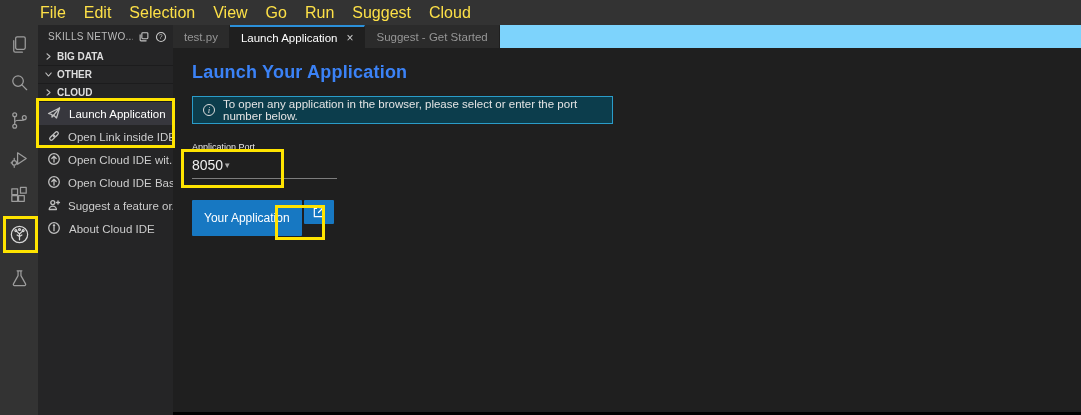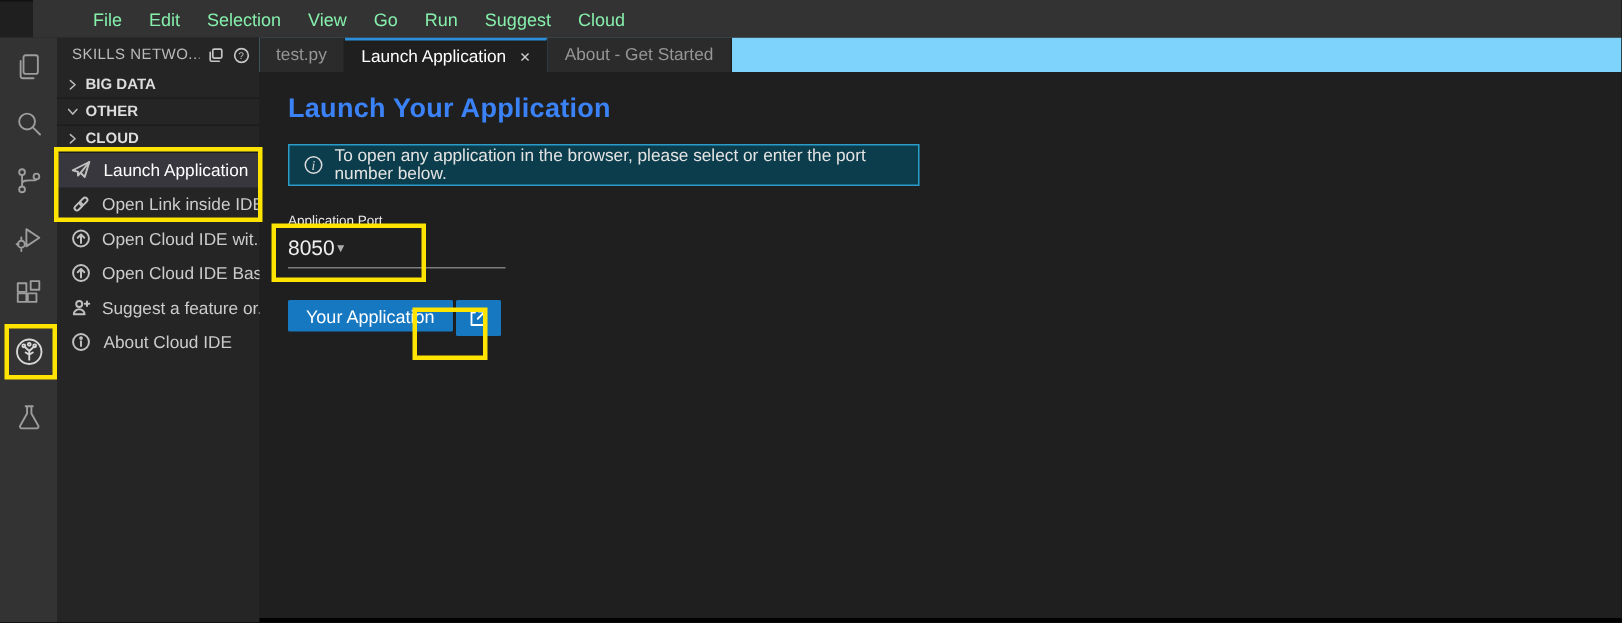--- a/index.html
+++ b/index.html
@@ -6,21 +6,21 @@
   body { background:#000; font-family:"Liberation Sans", sans-serif; }
   .screen {
     position:relative; width:1081px; height:415px; overflow:hidden;
     background:#1f1f1f; box-shadow: inset 0 -3px 0 #000, inset 0 1px 0 #111;
   }
 
   
   .menubar {
     position:absolute; left:0; top:0; right:0; height:25px;
     background:#333333; display:flex; align-items:center; padding-left:31px;
-    color:#86efac; font-size:12px; z-index:2;margin-left:22px;
+    color:#fde047; font-size:16px; z-index:2;
   }
   .menu-item { padding:3px 9px; cursor:default; }
 
   
   .activitybar {
     position:absolute; left:0; top:25px; bottom:0; width:38px;
     background:#333333; display:flex; flex-direction:column; align-items:center;
   }
   .ab-icon {
     width:38px; height:38px; display:flex; align-items:center; justify-content:center;
@@ -90,21 +90,21 @@
   .port-label { font-size:9px; color:#e8e8e8; margin-bottom:5px; }
   .port-select {
     display:flex; align-items:center; 
     border-bottom:1px solid #7d7d7d; padding-bottom:5px; cursor:pointer;
   }
   .port-value { font-size:14px; color:#eeeeee; }
   .caret { font-size:8px; color:#aaaaaa; margin-right:8px; }
 
   .btn-row { margin-top:21px; display:flex; gap:2px; }
   .btn-primary {
-    height:21px; padding:0 12px; background:var(--accent_blue,#1778c2); color:#ffffff;
+    height:36px; padding:0 12px; background:var(--accent_blue,#1778c2); color:#ffffff;
     border:none; font-size:12px; font-family:inherit; cursor:pointer; border-radius:1px;text-align:center;
   }
   .btn-iconbtn {
     height:24px; width:30px; background:var(--accent_blue,#1778c2); color:#ffffff;
     border:none; display:flex; align-items:center; justify-content:center;
     cursor:pointer; border-radius:1px;
   }
   .btn-iconbtn svg { width:13px; height:13px; }
 
   
@@ -292,21 +292,21 @@
   <div class="editor">
     <div class="tabbar">
       <div class="tab">
         <span>test.py</span>
       </div>
       <div class="tab active">
         <span>Launch Application</span>
         <span class="close">×</span>
       </div>
       <div class="tab">
-        <span>About - Get Started</span>
+        <span>Suggest - Get Started</span>
       </div>
     </div>
 
     <div class="content">
       <div class="page-title">Launch Your Application</div>
 
       <div class="infobox">
         <span class="info-i">i</span>
         <span>To open any application in the browser, please select or enter the port number below.</span>
       </div>

